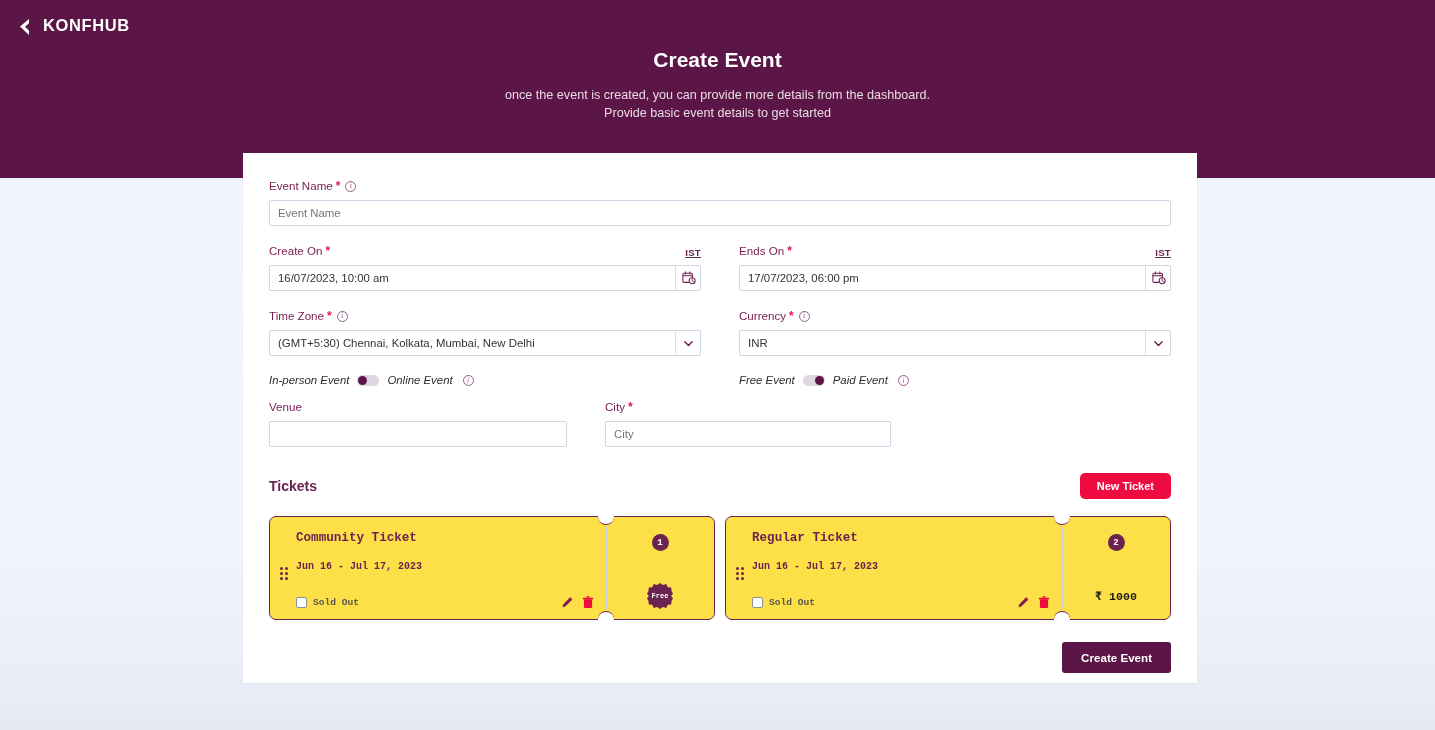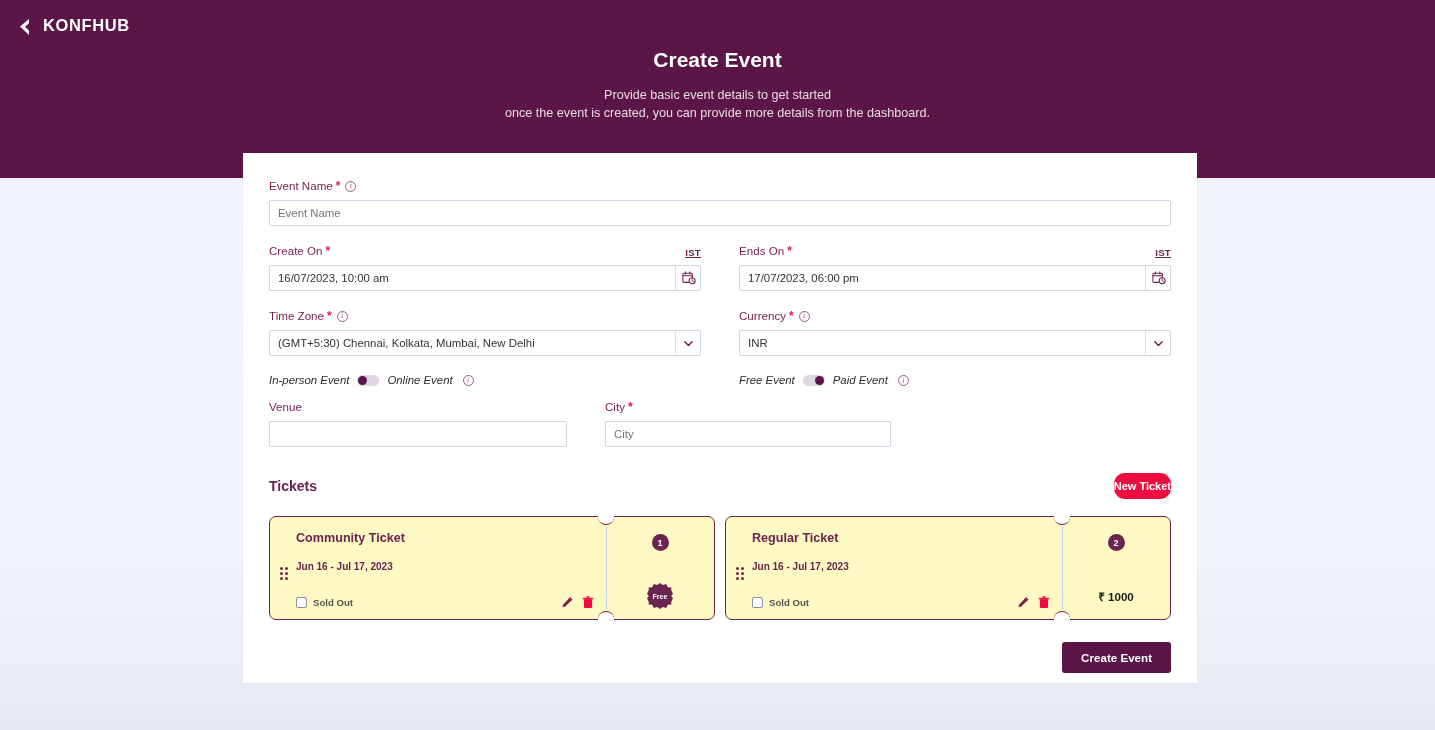--- a/index.html
+++ b/index.html
@@ -131,33 +131,34 @@
 
   
   .tickets-head {
     display: flex; align-items: center; justify-content: space-between;
     margin-top: 26px;
   }
   .tickets-title { color: #6b2350; font-size: 14px; font-weight: 700; }
   .new-ticket-btn {
     background: #ee0b3f; color: #fff;
     font-size: 11px; font-weight: 700;
-    border: none; border-radius: 11px;
-    padding: 7px 0; cursor: pointer;
+    border: none; border-radius: 5px;
+    padding: 7px 17px; cursor: pointer;
     font-family: "Liberation Sans", sans-serif;
   }
   .tickets-row { display: flex; gap: 10px; margin-top: 17px; }
   .ticket {
     position: relative;
     width: 450px; height: 104px;
     border: 1px solid #6b2350;
     border-radius: 7px;
-    background: #fef9c3;
+    background: #fde047;
     display: flex;
     overflow: visible;
+    font-family: Liberation Mono, monospace;
   }
   .ticket-left {
     width: 336px; position: relative;
     padding: 14px 12px 10px 26px;
   }
   .drag-handle {
     position: absolute; left: 10px; top: 50px;
     width: 8px; height: 13px;
     display: grid; grid-template-columns: 3px 3px; grid-template-rows: 3px 3px 3px;
     gap: 2px;
@@ -236,22 +237,22 @@
     <div class="logo">
       <span class="logo-mark">
         <svg width="22" height="22" viewBox="0 0 22 22">
           <path d="M15 3 L6 10.5 L15 19 L15 14.5 L11 10.8 L15 7.2 Z" fill="#ffffff"></path>
         </svg>
       </span>
       <span class="logo-text">KONFHUB</span>
     </div>
     <div class="banner-title">Create Event</div>
     <div class="banner-sub">
+      <div>once the event is created, you can provide more details from the dashboard.</div>
       <div>Provide basic event details to get started</div>
-      <div>once the event is created, you can provide more details from the dashboard.</div>
     </div>
   </div>
 
   <div class="card">
     <div class="card-inner">
 
       <div>
         <div class="field-label">
           <span>Event Name</span>
           <span class="req">*</span>

